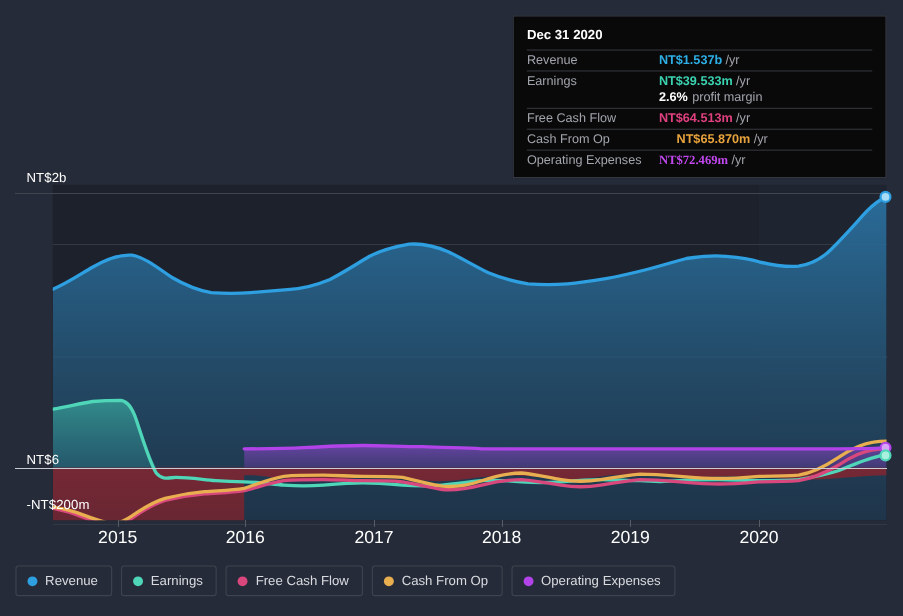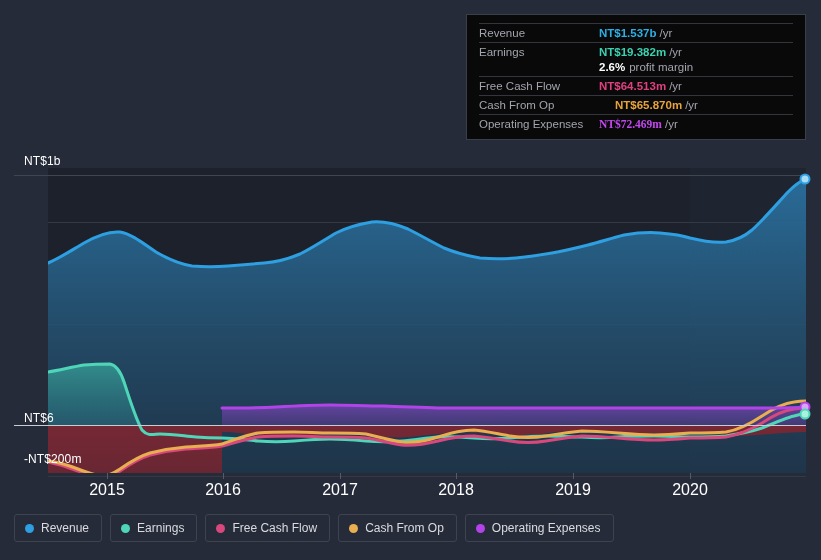--- a/index.html
+++ b/index.html
@@ -195,42 +195,43 @@
     <g stroke="#565c66" stroke-width="1" shape-rendering="crispEdges">
       <line x1="107.5" y1="473" x2="107.5" y2="479"></line>
       <line x1="223.5" y1="473" x2="223.5" y2="479"></line>
       <line x1="340.5" y1="473" x2="340.5" y2="479"></line>
       <line x1="456.5" y1="473" x2="456.5" y2="479"></line>
       <line x1="573.5" y1="473" x2="573.5" y2="479"></line>
       <line x1="690.5" y1="473" x2="690.5" y2="479"></line>
     </g>
   </svg>
 
-  <div class="y-axis-label" style="left:24px; top:154px;">NT$1b</div>
+  <div class="y-axis-label" style="left:24px; top:154px;">NT$2b</div>
   <div class="y-axis-label" style="left:24px; top:411px;">NT$6</div>
   <div class="y-axis-label" style="left:24px; top:452px;">-NT$200m</div>
 
   <div class="x-axis-label" style="left:107px; top:481px;">2015</div>
   <div class="x-axis-label" style="left:223px; top:481px;">2016</div>
   <div class="x-axis-label" style="left:340px; top:481px;">2017</div>
   <div class="x-axis-label" style="left:456px; top:481px;">2018</div>
   <div class="x-axis-label" style="left:573px; top:481px;">2019</div>
   <div class="x-axis-label" style="left:690px; top:481px;">2020</div>
 
   <div id="tooltip">
+    <div class="tt-date">Dec 31 2020</div>
 
     <div class="tt-row">
       <span class="tt-label">Revenue</span>
       <span class="tt-value" style="color:#2dafe6;">NT$1.537b</span>
       <span class="tt-unit">/yr</span>
     </div>
 
     <div class="tt-row">
       <span class="tt-label">Earnings</span>
-      <span class="tt-value" style="color:#3ad2b0;">NT$19.382m</span>
+      <span class="tt-value" style="color:#3ad2b0;">NT$39.533m</span>
       <span class="tt-unit">/yr</span>
     </div>
 
     <div class="tt-row no-rule">
       <span class="tt-label"></span>
       <span class="tt-margin-value">2.6%</span>
       <span class="tt-margin-text">profit margin</span>
     </div>
 
     <div class="tt-row">

